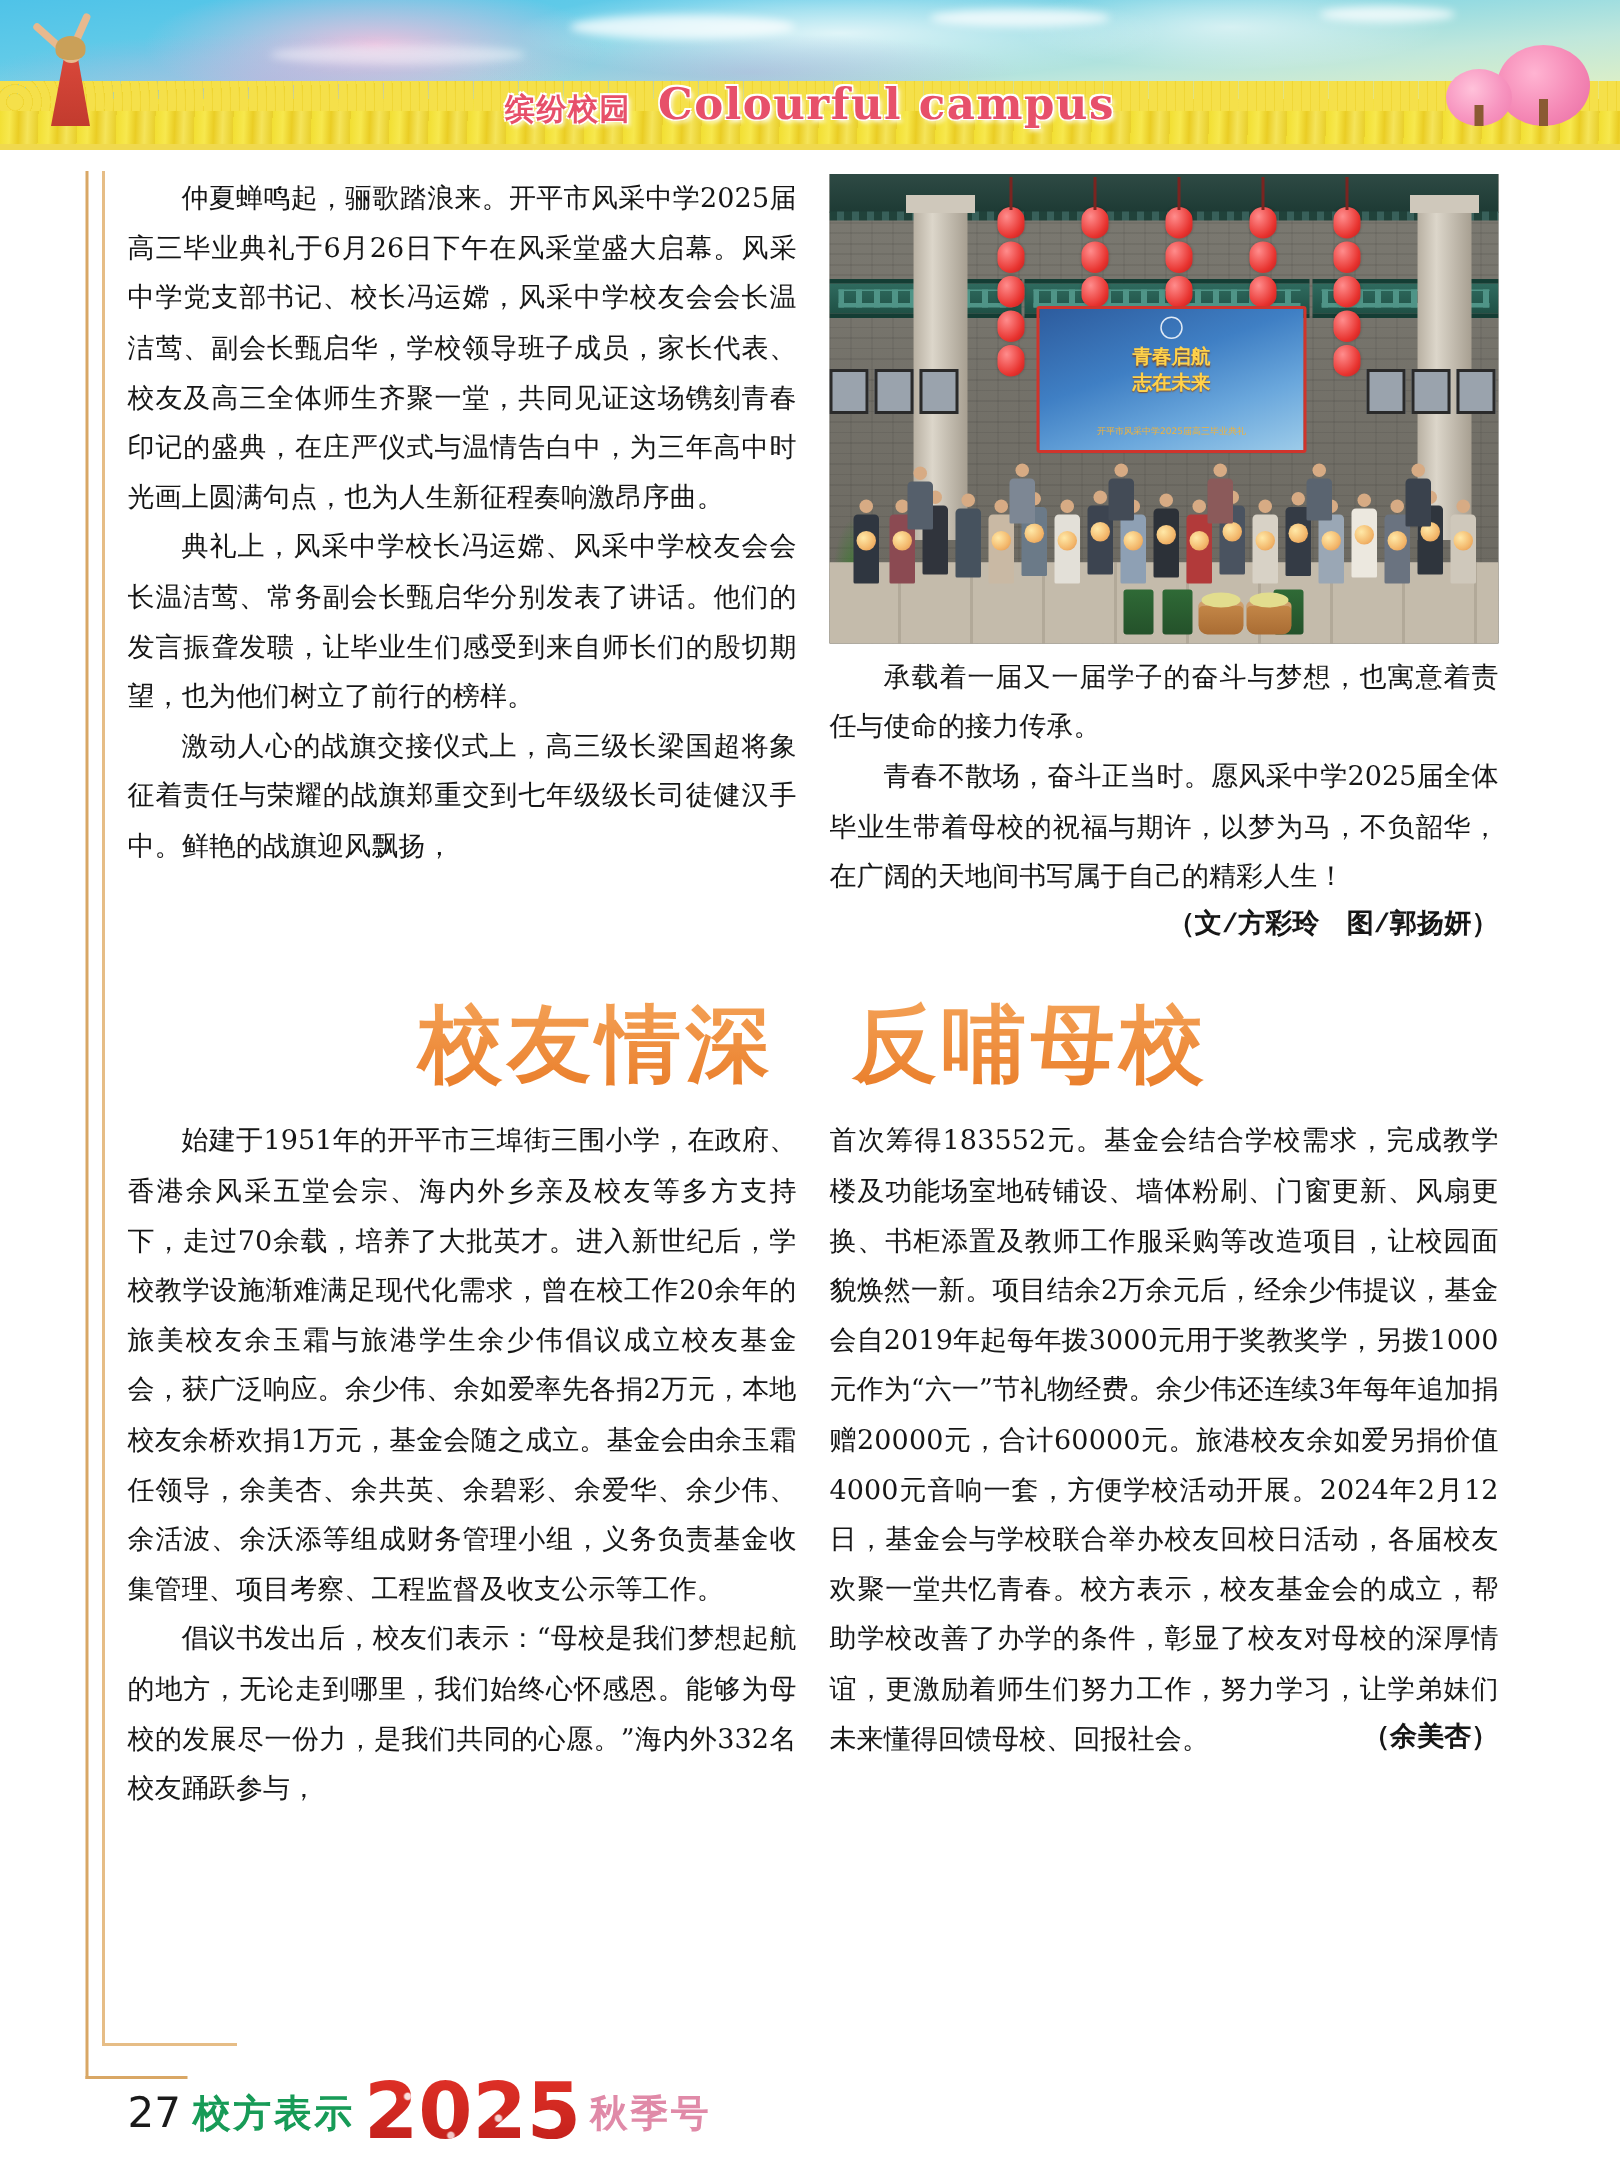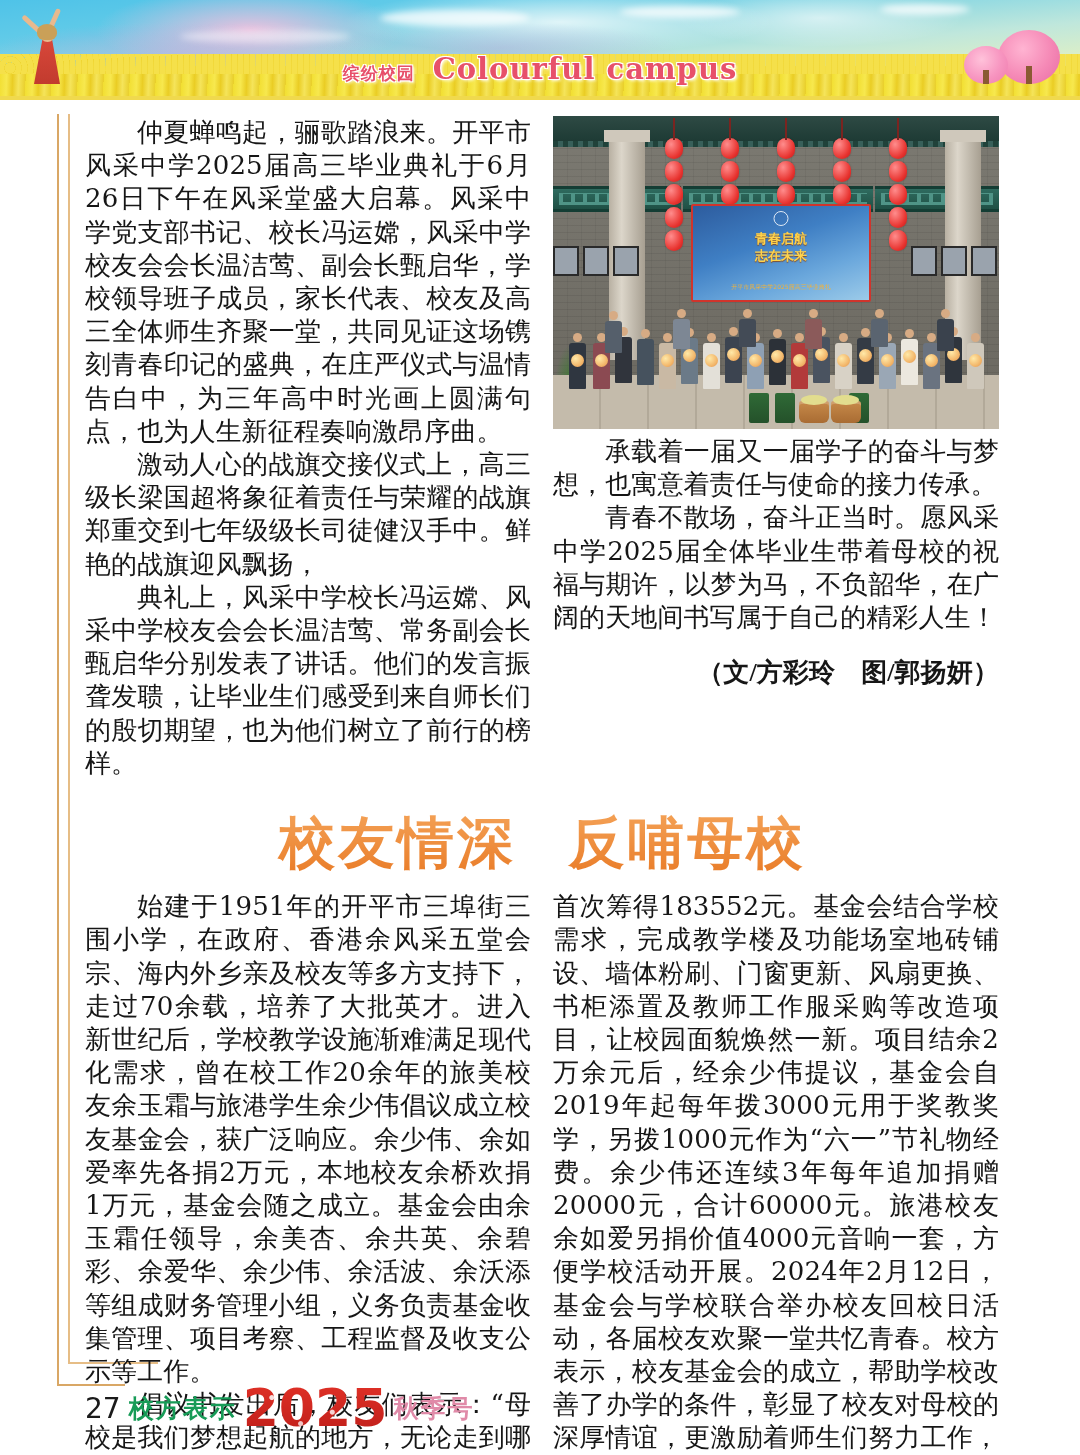--- a/index.html
+++ b/index.html
@@ -60,21 +60,21 @@
   .girl-arm.a2 { left:10px; bottom:46px; transform:rotate(-48deg); }
   .tree { position:absolute; bottom:18px; }
   .tree-crown { border-radius:50%; }
   .tree-trunk { position:absolute; left:50%; transform:translateX(-50%); bottom:0; width:6px; background:#8a5a33; }
   .banner-title {
     position:absolute; left:0; top:52px; width:1080px; text-align:center;
     font-size:27px; letter-spacing:1px; color:#e7506a; font-weight:700;
     font-family:"DejaVu Serif", serif;
     text-shadow:1px 1px 0 #fff, -1px -1px 0 #fff, 1px -1px 0 #fff, -1px 1px 0 #fff, 2px 2px 3px rgba(255,255,255,.9);
   }
-  .banner-title .cn { font-size:17px; margin-right:18px; }
+  .banner-title .cn { font-size:20px; margin-right:18px; }
   .banner-title .en { font-size:29px; font-style:normal; }
   .banner-bottomline { position:absolute; left:0; bottom:0; width:1080px; height:4px; background:#f0d94e; }
 
   
   .page { position:absolute; left:0; top:100px; width:1080px; height:1355px; }
   .border-v1 { position:absolute; left:57px; top:14px; width:2px; height:1272px; background:#d9a765; }
   .border-v2 { position:absolute; left:68px; top:14px; width:2px; height:1248px; background:#e6bd86; }
   .border-h1 { position:absolute; left:57px; top:1284px; width:68px; height:2px; background:#d9a765; }
   .border-h2 { position:absolute; left:68px; top:1262px; width:90px; height:2px; background:#e6bd86; }
 
@@ -100,26 +100,26 @@
     background:linear-gradient(180deg,#f4a257 0%,#e97c28 100%);
     -webkit-background-clip:text; background-clip:text; -webkit-text-fill-color:transparent;
   }
   .headline-2 .gap { display:inline-block; width:52px; }
 
   
   .cols { display:flex; gap:22px; }
   .col { width:446px; }
   .art-text {
     font-family:"DejaVu Serif", serif;
-    font-size:26px; line-height:33.2px; color:#161616;
+    font-size:18px; line-height:33.2px; color:#161616;
     text-align:justify; text-justify:inter-ideograph; letter-spacing:.004em;
   }
   .art-text p { text-indent:2em; margin:0; }
   .photo-wrap { width:446px; height:313px; margin-bottom:6px; }
-  .byline-inline { float:right; font-weight:700; font-family:Liberation Serif, serif;margin-top:22px; }
+  .byline-inline { float:right; font-weight:700; font-family:Liberation Mono, monospace; }
 
   
   .photo { position:relative; width:100%; height:100%; overflow:hidden; background:#6d6a63; }
   .ph-wall { position:absolute; inset:0;
     background:
       repeating-linear-gradient(0deg, rgba(0,0,0,.07) 0 1px, rgba(0,0,0,0) 1px 7px),
       repeating-linear-gradient(90deg, rgba(0,0,0,.05) 0 1px, rgba(0,0,0,0) 1px 14px),
       linear-gradient(#7c7a72,#6a675f);
   }
   .ph-roof { position:absolute; left:0; top:0; width:100%; height:26px;
@@ -244,22 +244,22 @@
 
   <div class="content">
 
     <div>
 
       <div class="cols" style="margin-top:16px;">
 
         <div class="col">
           <div class="art-text">
             <p>仲夏蝉鸣起，骊歌踏浪来。开平市风采中学2025届高三毕业典礼于6月26日下午在风采堂盛大启幕。风采中学党支部书记、校长冯运嫦，风采中学校友会会长温洁莺、副会长甄启华，学校领导班子成员，家长代表、校友及高三全体师生齐聚一堂，共同见证这场镌刻青春印记的盛典，在庄严仪式与温情告白中，为三年高中时光画上圆满句点，也为人生新征程奏响激昂序曲。</p>
+            <p>典礼上，风采中学校长冯运嫦、风采中学校友会会长温洁莺、常务副会长甄启华分别发表了讲话。他们的发言振聋发聩，让毕业生们感受到来自师长们的殷切期望，也为他们树立了前行的榜样。</p>
             <p>激动人心的战旗交接仪式上，高三级长梁国超将象征着责任与荣耀的战旗郑重交到七年级级长司徒健汉手中。鲜艳的战旗迎风飘扬，</p>
-            <p>典礼上，风采中学校长冯运嫦、风采中学校友会会长温洁莺、常务副会长甄启华分别发表了讲话。他们的发言振聋发聩，让毕业生们感受到来自师长们的殷切期望，也为他们树立了前行的榜样。</p>
           </div>
         </div>
 
         <div class="col">
           <div class="photo-wrap">
             <div class="photo">
               <div class="ph-wall"></div>
               <div class="ph-roof"></div>
               <div class="ph-beam b2"></div>
               <div class="ph-beam"></div>

